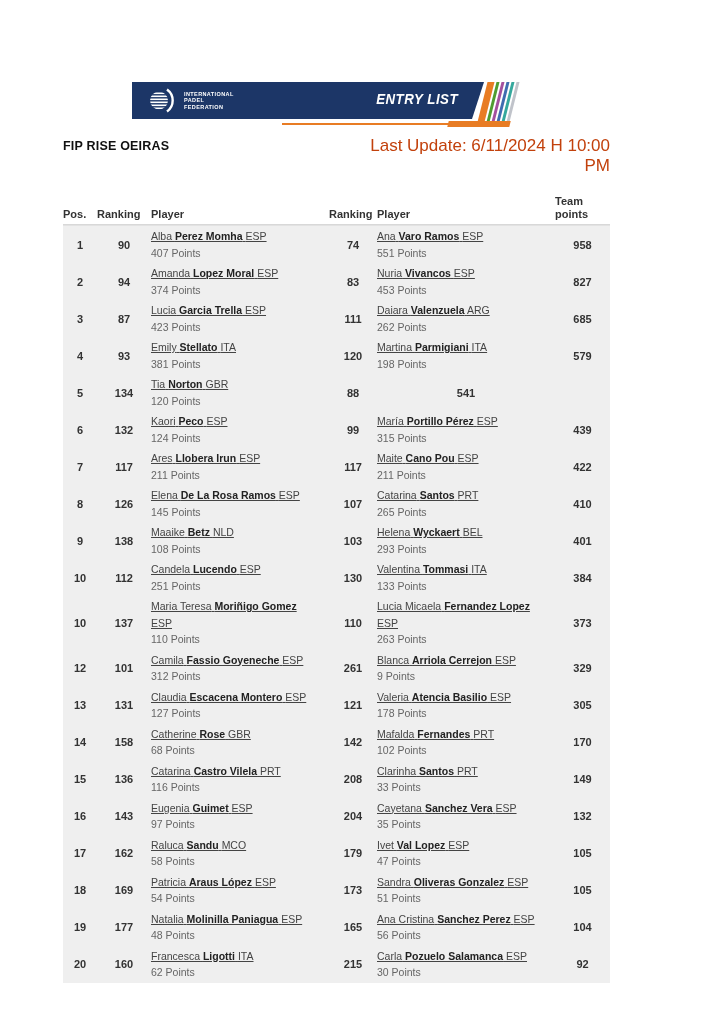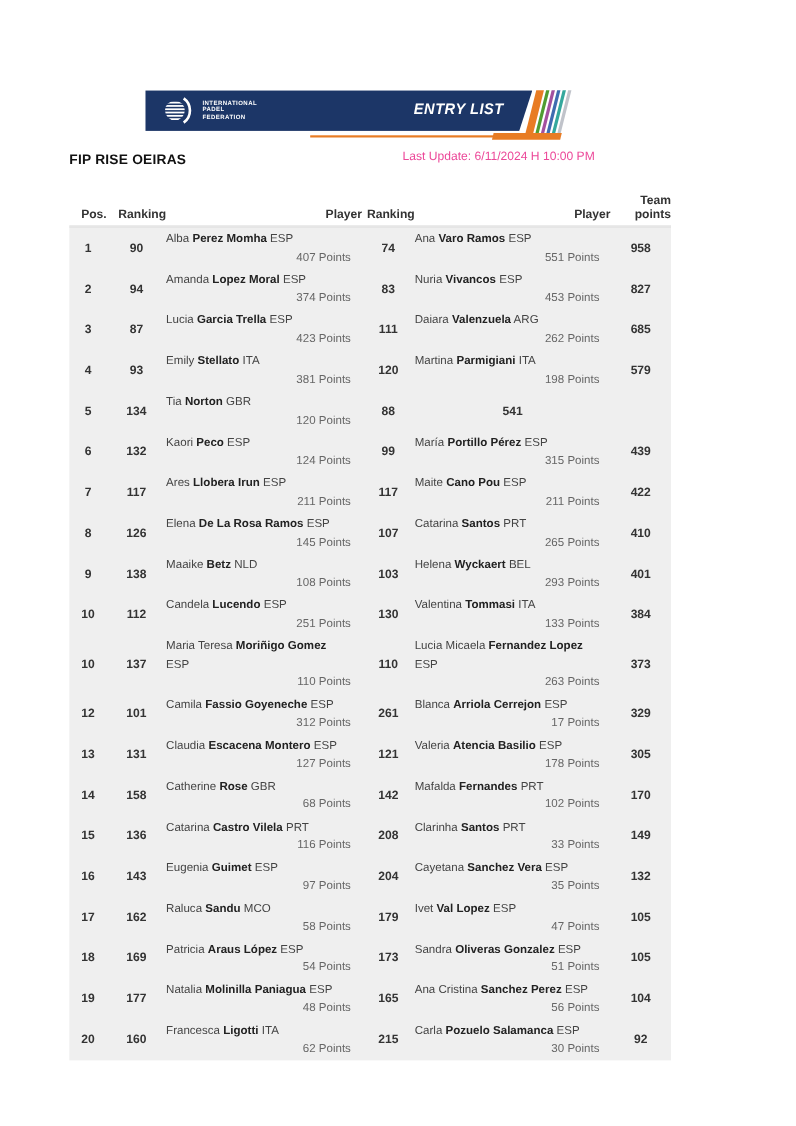--- a/index.html
+++ b/index.html
@@ -18,35 +18,35 @@
   .stripe-group { position: absolute; right: 8px; top: 0; height: 44px; display: flex; gap: 2px; transform: skewX(-14deg); }
   .stripe { height: 100%; }
   .stripe.s-orange { width: 7px; }
   .stripe.s-thin { width: 3px; }
   .banner-underline-thin { position: absolute; left: 150px; top: 41px; width: 168px; height: 2px; background: #e87c24; }
   .banner-underline-thick { position: absolute; left: 316px; top: 39px; width: 62px; height: 6px; background: #e87c24; transform: skewX(-14deg); }
 
   
   .title-row { position: absolute; left: 63px; top: 136px; width: 547px; height: 18px; }
   .event-title { font-size: 12.5px; font-weight: bold; color: #111; letter-spacing: 0.2px; }
-  .last-update { position: absolute; left: 303px; top: 0; font-size: 11px; color: #ec4899; text-align: right; }
+  .last-update { position: absolute; left: 303px; top: 0; font-size: 17px; color: #c2410c; text-align: right; }
 
   
   .entry-table { position: absolute; left: 63px; top: 176px; width: 547px; }
   .thead, .trow { display: grid; grid-template-columns: 34px 54px 178px 48px 178px 55px; }
   .thead { align-items: end; padding-bottom: 4px; border-bottom: 1px solid #d8d8d8; }
-  .th { font-size: 11px; font-weight: bold; color: #333; text-align: right; line-height: 12.5px; }
+  .th { font-size: 11px; font-weight: bold; color: #333; text-align: left; line-height: 12.5px; margin-top: 19px; }
   .tbody { background: #efefef; border-top: 1px solid #e2e2e2; }
   .trow { padding: 2px 0; }
   .c { font-size: 11px; }
   .num { font-weight: bold; color: #333; text-align: center; align-self: center; }
   .player { padding-right: 10px; align-self: center; }
-  .pname { font-size: 10.5px; color: #444; line-height: 16.5px; }
+  .pname { font-size: 10.5px; color: #444; line-height: 16.5px; text-decoration: underline; }
   .pname .last { font-weight: bold; color: #222; }
-  .ppoints { font-size: 10.5px; color: #666; line-height: 16.5px; text-align: right; }
+  .ppoints { font-size: 10.5px; color: #666; line-height: 16.5px; }
   .team { align-self: center; }
 </style>
 </head>
 <body>
 
 <div class="banner">
   <div class="banner-navy"></div>
 
   <div class="logo-group">
     <svg class="logo-ball" width="30" height="27" viewBox="0 0 30 27">
@@ -266,21 +266,21 @@
   <div class="trow">
     <div class="c num pos">12</div>
     <div class="c num rank1">101</div>
     <div class="c player p1">
       <div class="pname"><span class="first">Camila</span> <span class="last">Fassio Goyeneche</span> <span class="country">ESP</span></div>
       <div class="ppoints points">312 Points</div>
     </div>
     <div class="c num rank2">261</div>
     <div class="c player p2">
       <div class="pname"><span class="first">Blanca</span> <span class="last">Arriola Cerrejon</span> <span class="country">ESP</span></div>
-      <div class="ppoints points">17 Points</div>
+      <div class="ppoints points">9 Points</div>
     </div>
     <div class="c num team">329</div>
   </div>
 
   <div class="trow">
     <div class="c num pos">13</div>
     <div class="c num rank1">131</div>
     <div class="c player p1">
       <div class="pname"><span class="first">Claudia</span> <span class="last">Escacena Montero</span> <span class="country">ESP</span></div>
       <div class="ppoints points">127 Points</div>

